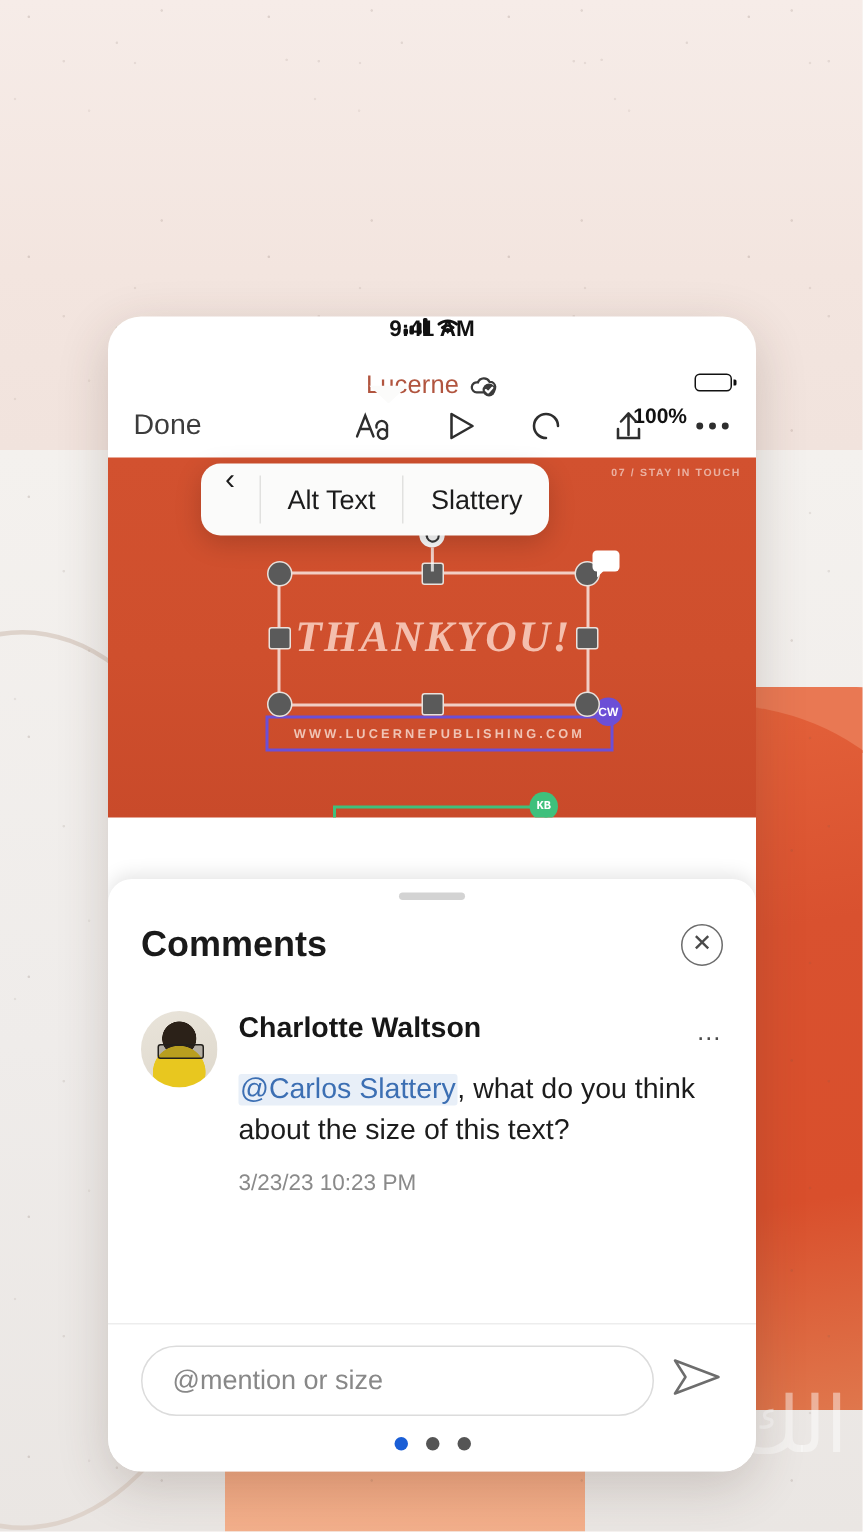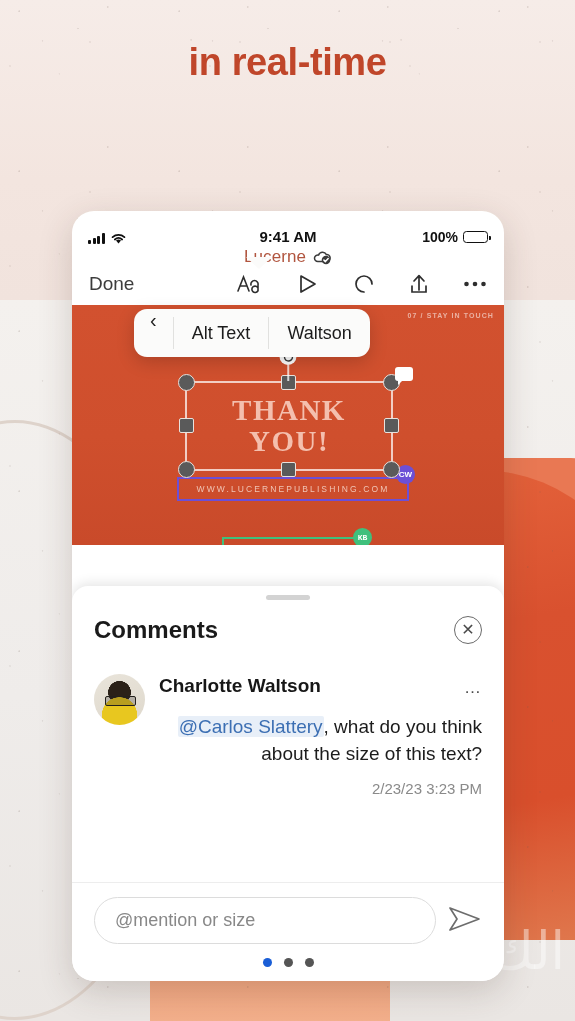--- a/index.html
+++ b/index.html
@@ -87,31 +87,32 @@
     width: 432px; height: 770px;
     background: #ffffff;
     border-radius: 22px;
     box-shadow: 0 10px 34px rgba(70,50,40,.20);
     overflow: hidden;
   }
 
   
   .statusbar {
     position: relative; height: 34px;
-    display: flex; align-items: flex-end;
+    display: flex; align-items: center;
     padding: 0 16px;
+    flex-direction: column;
   }
   .sb-left { display: flex; align-items: center; gap: 5px; }
   .sb-time {
     position: absolute; left: 0; right: 0; text-align: center;
     font-size: 15px; font-weight: bold; color: #111;
     pointer-events: none;
   }
   .sb-right { margin-left: auto; display: flex; align-items: center; gap: 5px; }
-  .sb-pct { font-size: 14px; font-weight: bold; color: #111; }
+  .sb-pct { font-size: 14px; font-weight: bold; color: #111; margin-top: 45px; }
   .battery {
     width: 25px; height: 12px; border: 1.6px solid #111; border-radius: 3.5px;
     position: relative; padding: 1.3px;
   }
   .battery::after {
     content: ""; position: absolute; right: -4px; top: 3.6px;
     width: 2px; height: 4px; background: #111; border-radius: 0 1px 1px 0;
   }
   .battery-fill { width: 100%; height: 100%; background: #111; border-radius: 1.6px; }
   .bars { display: flex; align-items: flex-end; gap: 1.6px; height: 11px; }
@@ -185,25 +186,25 @@
     width: 1.5px; height: 16px; background: rgba(255,255,255,.75); z-index: 11;
   }
   .sel-box {
     position: absolute; left: 113px; top: 76px;
     width: 208px; height: 90px;
     border: 2.5px solid rgba(255,255,255,.72);
     z-index: 10;
   }
   .thankyou {
     position: absolute; inset: 0;
-    display: flex; flex-direction: column;
+    display: flex; flex-direction: row;
     align-items: center; justify-content: center;
     color: #f4bfae;
     font-family: "Liberation Serif", serif;
-    font-weight: bold;
+    font-style: italic; font-weight: bold;
     font-size: 29px; line-height: 1.08;
     letter-spacing: 1.5px;
   }
   .h { position: absolute; background: #5a5a5a; border: 1.8px solid #e9e2dd; z-index: 14; }
   .h.c { width: 17px; height: 17px; border-radius: 50%; }
   .h.s { width: 15px; height: 15px; border-radius: 2px; }
   .h.tl { left: -9px; top: -9px; } .h.tr { right: -9px; top: -9px; }
   .h.bl { left: -9px; bottom: -9px; } .h.br { right: -9px; bottom: -9px; }
   .h.tm { left: 50%; top: -8px; margin-left: -8px; }
   .h.bm { left: 50%; bottom: -8px; margin-left: -8px; }
@@ -221,21 +222,21 @@
   .collab-box {
     position: absolute; border-width: 2.5px; border-style: solid;
     z-index: 9;
   }
   .collab-purple {
     left: 105px; top: 172px; width: 232px; height: 24px;
     border-color: #6c4fd6;
     display: flex; align-items: center; justify-content: center;
   }
   .collab-purple .lbl {
-    color: #f0c4b5; font-size: 8.5px; font-weight: normal; letter-spacing: 2.1px;
+    color: #f0c4b5; font-size: 8.5px; font-weight: bold; letter-spacing: 2.1px;
   }
   .collab-green {
     left: 150px; top: 232px; width: 143px; height: 29px;
     border-color: #3fc07c;
     display: flex; flex-direction: column;
     align-items: center; justify-content: center;
     gap: 1px;
   }
   .badge {
     position: absolute; width: 19px; height: 19px; border-radius: 50%;
@@ -281,21 +282,21 @@
       radial-gradient(circle at 50% 46%, #c08e6e 0 20%, transparent 21%),
       linear-gradient(160deg, #e9e4da 0%, #ded8cc 100%);
       position: relative; overflow: hidden;
   }
   .avatar::after {
     content: ""; position: absolute; left: 11px; top: 22px;
     width: 29px; height: 8px;
     border: 1.6px solid #23201c; border-radius: 2px;
     background: rgba(40,36,30,.25);
   }
-  .c-body { flex: 1; min-width: 0; text-align: right; }
+  .c-body { flex: 1; min-width: 0; }
   .c-head { display: flex; align-items: flex-start; }
   .c-name { font-size: 19px; font-weight: bold; color: #171717; line-height: 1.25; }
   .c-more { margin-left: auto; color: #4a4a4a; font-size: 17px; letter-spacing: 1px; line-height: 1; padding-top: 5px; }
   .c-text {
     font-size: 19px; color: #1c1c1c; line-height: 1.45;
     margin-top: 15px;
   }
   .mention { color: #3c6fb3; background: #e8eff8; border-radius: 2px; padding: 0 1px; }
   .c-time { font-size: 15px; color: #8a8a8a; margin-top: 12px; }
 
@@ -325,21 +326,20 @@
   <div class="bg-bottom"></div>
   <div class="bg-arc"></div>
   <div class="bg-orange-strip"></div>
   <div class="bg-orange-shape"></div>
   <div class="bg-orange-lower"></div>
   <div class="bg-speckle"></div>
   <div class="watermark">الك</div>
 </div>
 
 <div class="headline">
-  <div>in real-time</div>
 </div>
 
 <div class="phone">
 
   <div class="statusbar">
     <div class="sb-left">
       <span class="bars">
           <i></i>
           <i></i>
           <i></i>
@@ -400,21 +400,21 @@
         </svg>
       </span>
     </div>
   </div>
 
   <div class="ctx-menu">
     <span class="ctx-chev">‹</span>
     <span class="ctx-sep"></span>
     <span class="ctx-item">Alt Text</span>
     <span class="ctx-sep"></span>
-    <span class="ctx-item">Waltson</span>
+    <span class="ctx-item">Slattery</span>
   </div>
   <svg class="ctx-tail" viewBox="0 0 26 12">
     <path d="M0 0 L26 0 L13 12 Z" fill="#fbfbfa"></path>
   </svg>
 
   <div class="slide">
     <div class="slide-corner">07  / STAY IN TOUCH</div>
 
     <div class="rotate-handle">
       <svg width="12" height="12" viewBox="0 0 12 12">
@@ -460,21 +460,21 @@
     </div>
 
     <div class="comment">
       <div class="avatar"></div>
       <div class="c-body">
         <div class="c-head">
           <span class="c-name">Charlotte Waltson</span>
           <span class="c-more">…</span>
         </div>
         <div class="c-text"><span class="mention">@Carlos Slattery</span><span>, what do you think about the size of this text?</span></div>
-        <div class="c-time">2/23/23 3:23 PM</div>
+        <div class="c-time">3/23/23 10:23 PM</div>
       </div>
     </div>
 
     <div class="reply-row">
       <div class="reply-input">@mention or size</div>
       <span class="send-icon">
         <svg width="34" height="28" viewBox="0 0 34 28">
           <path d="M2 3 L31 14 L2 25 L9 14 Z" stroke="#6d6d6d" stroke-width="1.7" fill="none" stroke-linejoin="round"></path>
         </svg>
       </span>

